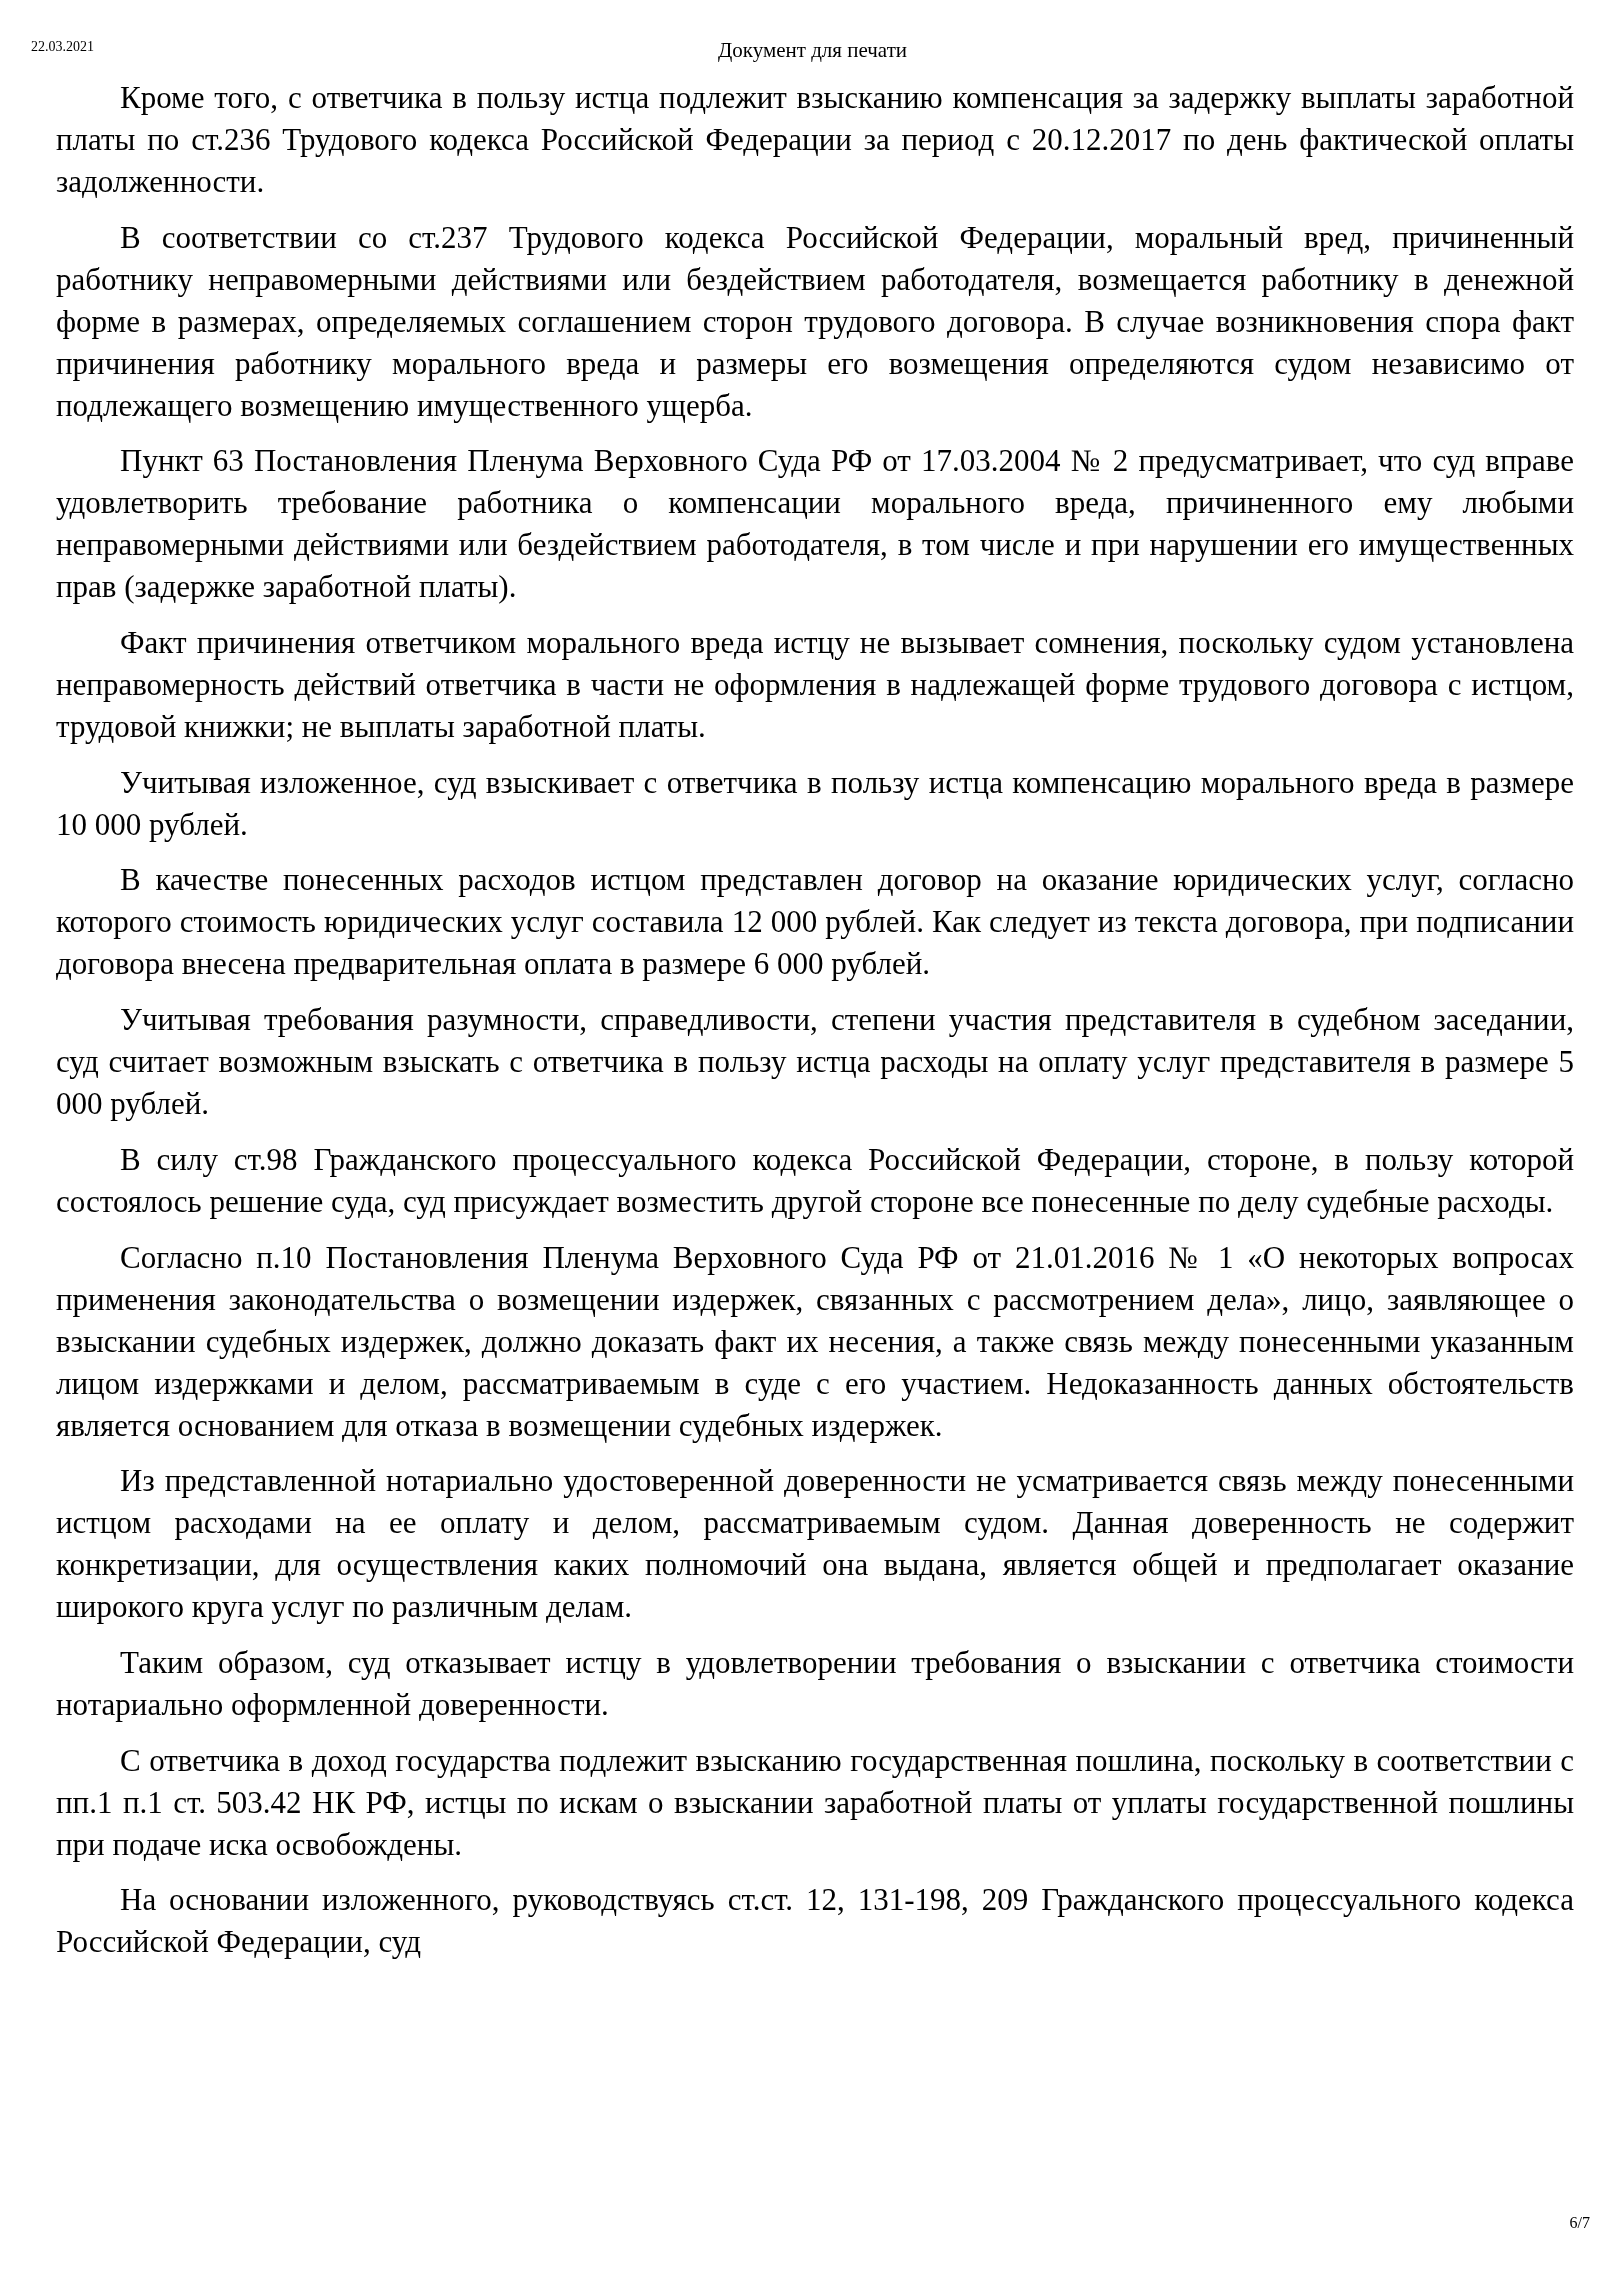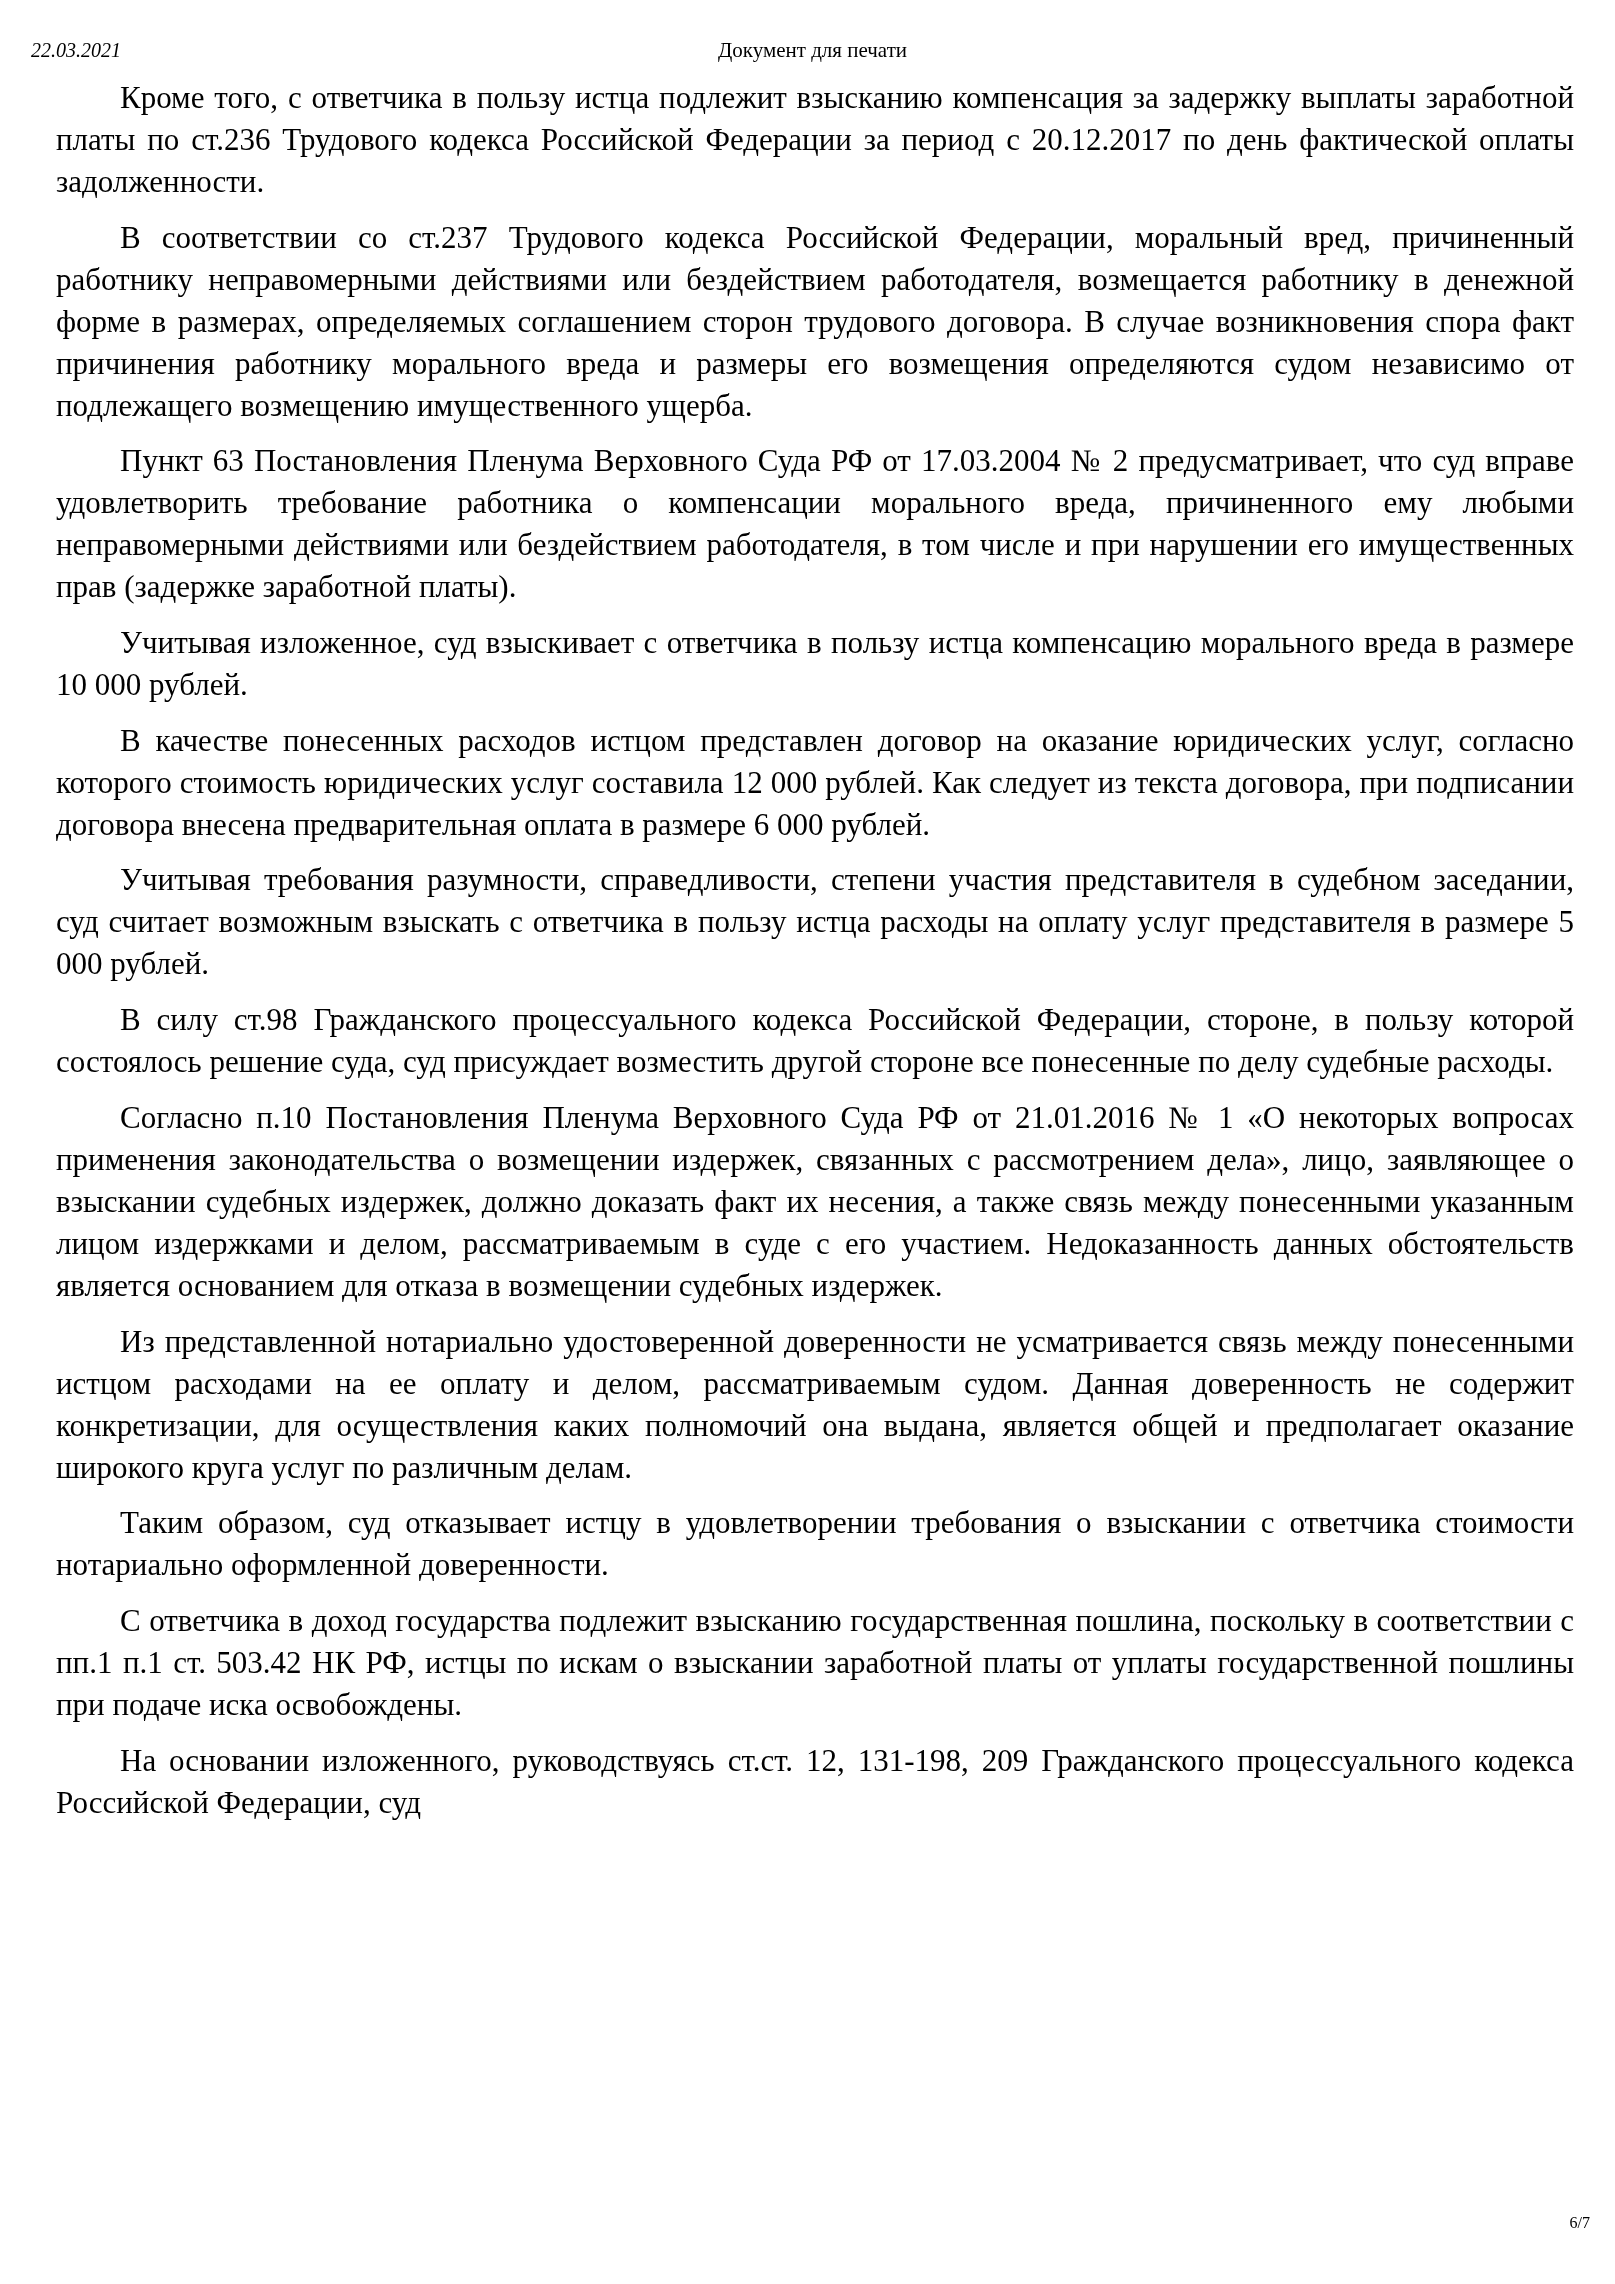--- a/index.html
+++ b/index.html
@@ -20,23 +20,22 @@
     position: absolute;
     top: 38px;
     left: 0;
     width: 100%;
     height: 26px;
   }
   .header-date {
     position: absolute;
     left: 31px;
     top: 1.3px;
-    font-size: 20px;
+    font-size: 14px;
     white-space: nowrap;
-    font-style: italic;
   }
   .header-title {
     display: block;
     text-align: center;
     font-size: 21px;
     white-space: nowrap;
     margin-left: 9px;
   }
   .content {
     position: absolute;
@@ -66,20 +65,21 @@
   <div class="header">
     <span class="header-date">22.03.2021</span>
     <span class="header-title">Документ для печати</span>
   </div>
 
   <div class="content">
     <div>
         <p>Кроме того, с ответчика в пользу истца подлежит взысканию компенсация за задержку выплаты заработной платы по ст.236 Трудового кодекса Российской Федерации за период с 20.12.2017 по день фактической оплаты задолженности.</p>
         <p>В соответствии со ст.237 Трудового кодекса Российской Федерации, моральный вред, причиненный работнику неправомерными действиями или бездействием работодателя, возмещается работнику в денежной форме в размерах, определяемых соглашением сторон трудового договора. В случае возникновения спора факт причинения работнику морального вреда и размеры его возмещения определяются судом независимо от подлежащего возмещению имущественного ущерба.</p>
         <p>Пункт 63 Постановления Пленума Верховного Суда РФ от 17.03.2004 № 2 предусматривает, что суд вправе удовлетворить требование работника о компенсации морального вреда, причиненного ему любыми неправомерными действиями или бездействием работодателя, в том числе и при нарушении его имущественных прав (задержке заработной платы).</p>
+        <p>Факт причинения ответчиком морального вреда истцу не вызывает сомнения, поскольку судом установлена неправомерность действий ответчика в части не оформления в надлежащей форме трудового договора с истцом, трудовой книжки; не выплаты заработной платы.</p>
         <p>Учитывая изложенное, суд взыскивает с ответчика в пользу истца компенсацию морального вреда в размере 10 000 рублей.</p>
         <p>В качестве понесенных расходов истцом представлен договор на оказание юридических услуг, согласно которого стоимость юридических услуг составила 12 000 рублей. Как следует из текста договора, при подписании договора внесена предварительная оплата в размере 6 000 рублей.</p>
         <p>Учитывая требования разумности, справедливости, степени участия представителя в судебном заседании, суд считает возможным взыскать с ответчика в пользу истца расходы на оплату услуг представителя в размере 5 000 рублей.</p>
         <p>В силу ст.98 Гражданского процессуального кодекса Российской Федерации, стороне, в пользу которой состоялось решение суда, суд присуждает возместить другой стороне все понесенные по делу судебные расходы.</p>
         <p>Согласно п.10 Постановления Пленума Верховного Суда РФ от 21.01.2016 № 1 «О некоторых вопросах применения законодательства о возмещении издержек, связанных с рассмотрением дела», лицо, заявляющее о взыскании судебных издержек, должно доказать факт их несения, а также связь между понесенными указанным лицом издержками и делом, рассматриваемым в суде с его участием. Недоказанность данных обстоятельств является основанием для отказа в возмещении судебных издержек.</p>
         <p>Из представленной нотариально удостоверенной доверенности не усматривается связь между понесенными истцом расходами на ее оплату и делом, рассматриваемым судом. Данная доверенность не содержит конкретизации, для осуществления каких полномочий она выдана, является общей и предполагает оказание широкого круга услуг по различным делам.</p>
         <p>Таким образом, суд отказывает истцу в удовлетворении требования о взыскании с ответчика стоимости нотариально оформленной доверенности.</p>
         <p>С ответчика в доход государства подлежит взысканию государственная пошлина, поскольку в соответствии с пп.1 п.1 ст. 503.42 НК РФ, истцы по искам о взыскании заработной платы от уплаты государственной пошлины при подаче иска освобождены.</p>
         <p>На основании изложенного, руководствуясь ст.ст. 12, 131-198, 209 Гражданского процессуального кодекса Российской Федерации, суд</p>
       </div>

